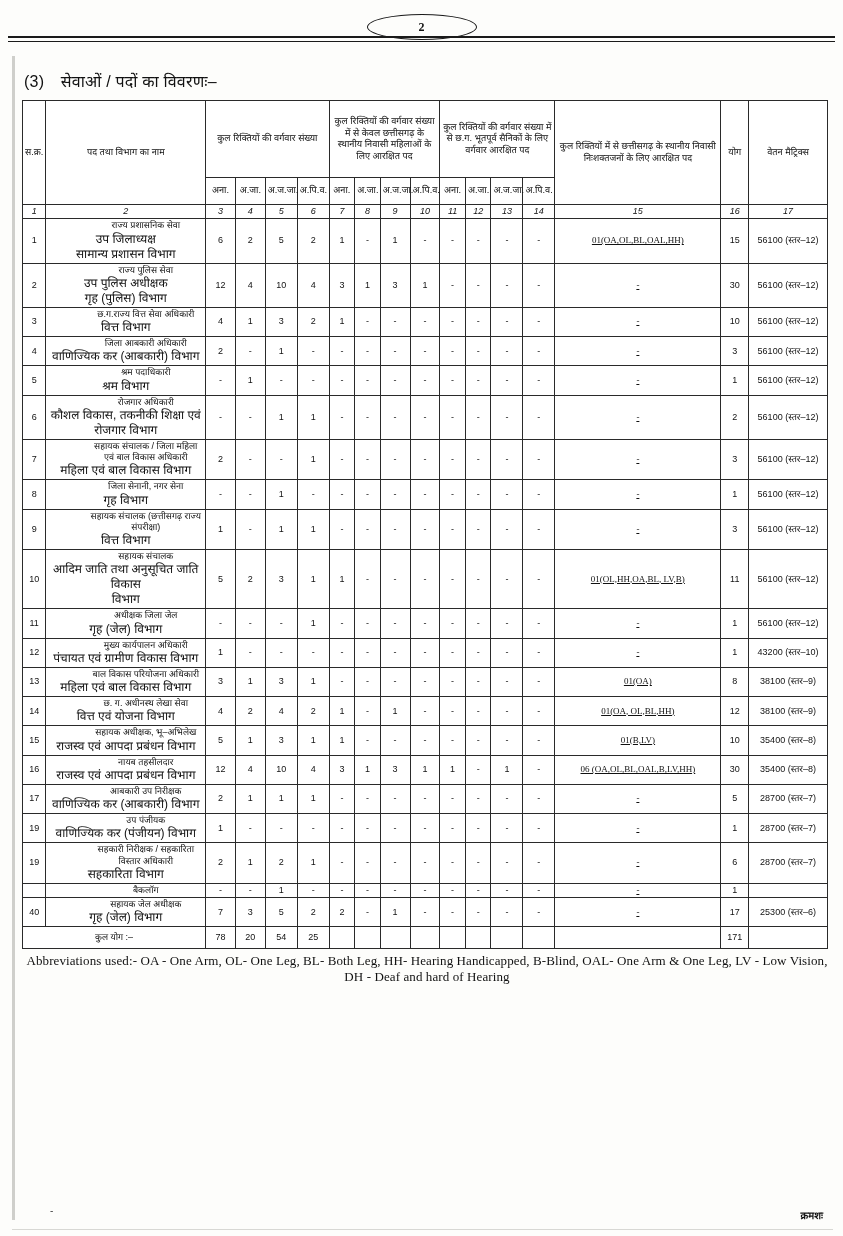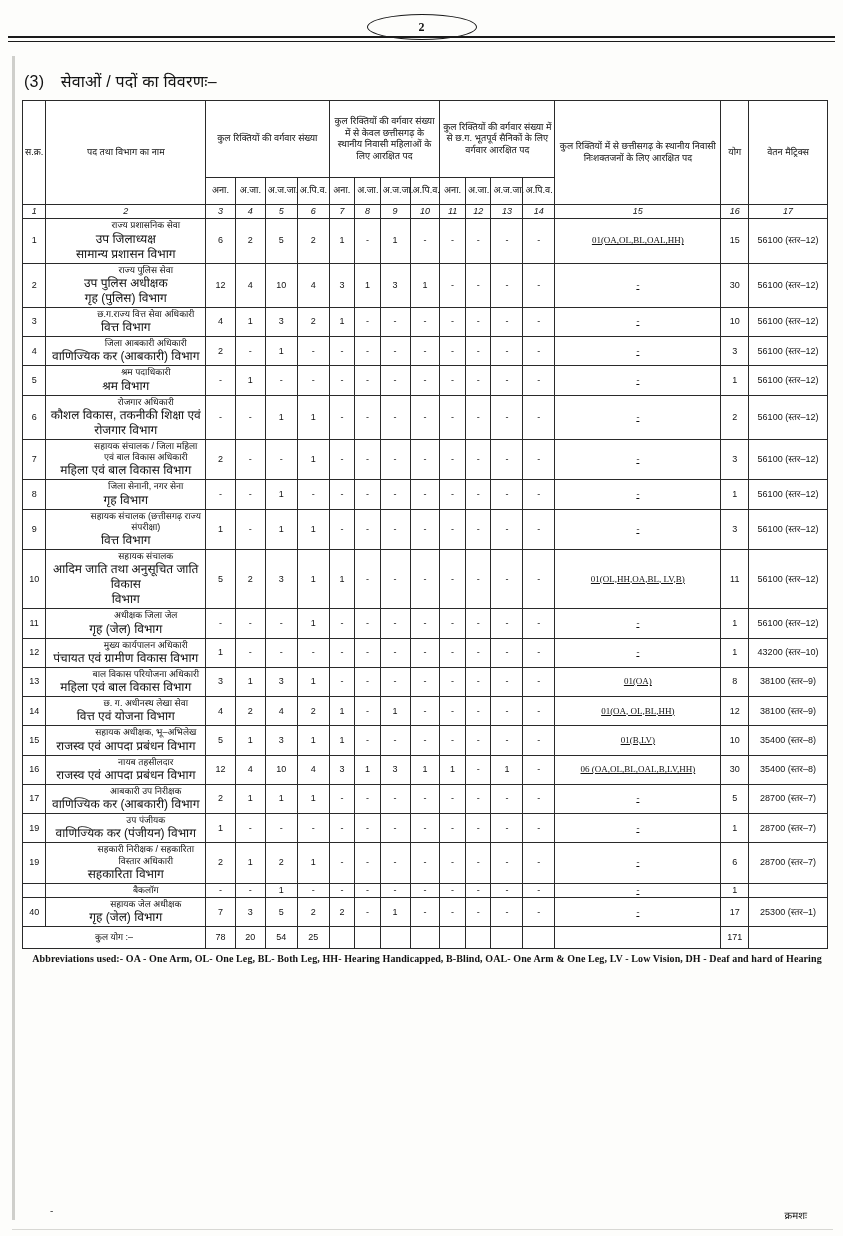--- a/index.html
+++ b/index.html
@@ -92,30 +92,30 @@
   .post-sub { display: block; font-size: 12px; }
   .colnum-row td { font-size: 8.5px; font-style: italic; padding: 1px; }
   .resv { font-size: 8.6px; font-family: "Liberation Serif", serif; text-decoration: underline; }
   .tot { font-size: 9.5px; font-weight: bold; }
   .pay { font-size: 8.4px; }
   .total-row td { font-size: 11px; font-weight: bold; height: 22px; }
   .total-label { text-align: center; padding-right: 14px; }
   .abbrev {
     margin-top: 4px;
     font-family: "Liberation Serif", serif;
-    font-size: 10px;
+    font-size: 13px;
     text-align: center;
-    font-weight: bold;
+    font-weight: normal;
     letter-spacing: .1px;
   }
   .footer {
     position: absolute;
-    right: 36px; bottom: 14px;
+    right: 20px; bottom: 14px;
     font-size: 10px;
-    font-weight: normal;
+    font-weight: bold;
     margin-left: 17px;
   }
   .footer-dash {
     position: absolute;
     left: 50px; bottom: 20px;
     font-size: 10px;
     color: #444;
   }
   .bottom-edge {
     position: absolute;
@@ -664,21 +664,21 @@
             <td>2</td>
             <td>-</td>
             <td>1</td>
             <td>-</td>
             <td>-</td>
             <td>-</td>
             <td>-</td>
             <td>-</td>
             <td class="resv">-</td>
             <td class="tot">17</td>
-            <td class="pay">25300 (स्तर–1)</td>
+            <td class="pay">25300 (स्तर–6)</td>
           </tr>
         </tbody>
       <tfoot>
         <tr class="total-row">
           <td colspan="2" class="total-label">कुल योग :–</td>
           <td>78</td>
           <td>20</td>
           <td>54</td>
           <td>25</td>
           <td></td>

